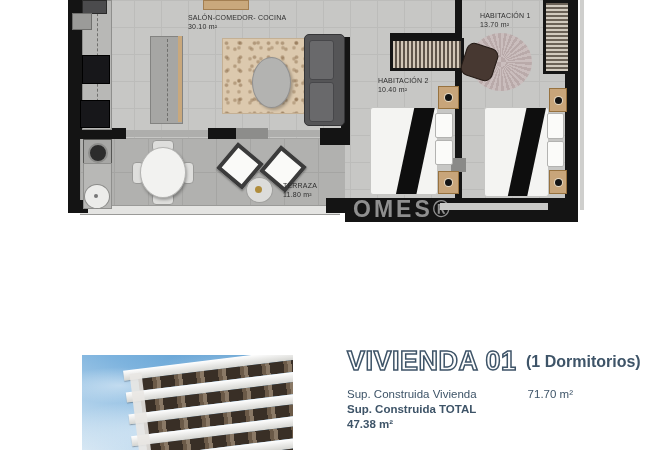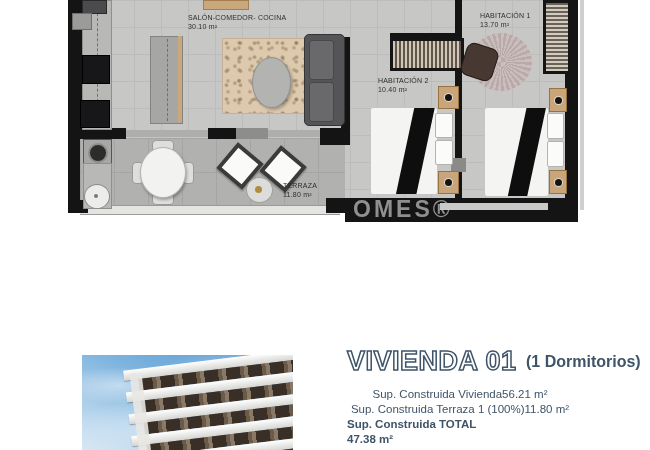--- a/index.html
+++ b/index.html
@@ -80,21 +80,21 @@
   .building .winrow{height:12px;margin:0 8px 0 14px;
     background:repeating-linear-gradient(90deg,#392f26 0 14px,#6b5a48 14px 18px,#8a7966 18px 22px);}
   .building::before{content:"";position:absolute;left:6px;top:4px;bottom:0;width:12px;background:#e9e7e3;opacity:.9;}
 
   .details{position:absolute;left:347px;top:346px;width:240px;color:#3e5468;}
   .title-line{white-space:nowrap;}
   .title-outline{display:inline-block;font-weight:bold;font-size:27px;letter-spacing:.5px;
     color:#fdfdfd;-webkit-text-stroke:1.5px #3e5468;}
   .title-sub{display:inline-block;font-weight:bold;font-size:16px;margin-left:5px;vertical-align:3px;}
   .rows{margin-top:10px;width:226px;}
-  .srow{display:flex;justify-content:center;font-size:11.5px;line-height:15px;}
+  .srow{display:flex;justify-content:space-between;font-size:11.5px;line-height:15px;}
   .srow.bold{font-weight:bold;flex-direction:column;}
 </style>
 </head>
 <body>
 
 <div class="page">
 
   <div class="plan">
 
     <div class="abs floor" style="left:12px;top:0;width:486px;height:205px;"></div>
@@ -214,25 +214,21 @@
   </div>
 
   <div class="details">
     <div class="title-line">
       <span class="title-outline">VIVIENDA 01</span>
       <span class="title-sub">(1 Dormitorios)</span>
     </div>
     <div class="rows">
       <div class="srow">
         <span>Sup. Construida Vivienda</span>
-        <span>56.21 m²</span>
-      </div>
-      <div class="srow">
-        <span>Sup. Construida Terraza 1 (100%)</span>
-        <span>11.80 m²</span>
+        <span>71.70 m²</span>
       </div>
       <div class="srow bold">
         <span>Sup. Construida TOTAL</span>
         <span>47.38 m²</span>
       </div>
     </div>
   </div>
 
 </div>
 

